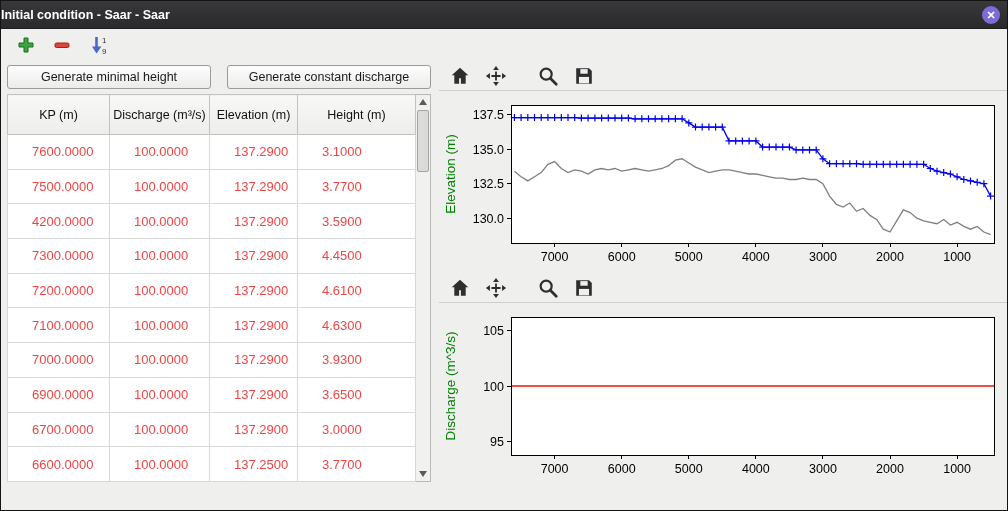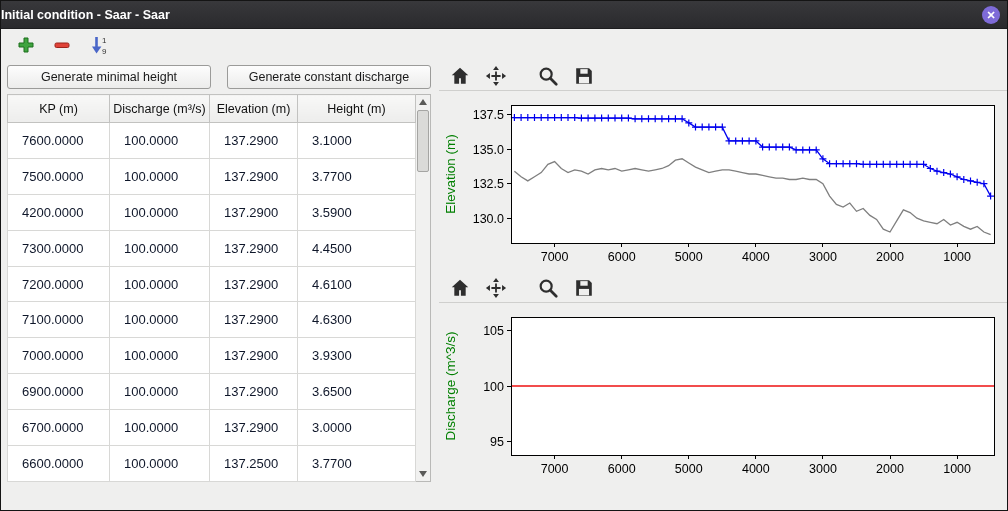--- a/index.html
+++ b/index.html
@@ -27,23 +27,23 @@
   .left-panel { width:432px; padding:4px 2px 0 6px; }
   .btn-row { display:flex; gap:16px; margin-bottom:5px; }
   button.gen {
     flex:1; height:24px; font-size:12.5px; font-family:"Liberation Sans",sans-serif;
     background:linear-gradient(#fdfdfd,#ececeb); border:1px solid #9b9b99; border-radius:3px;
     color:#1a1a1a;
   }
   .table-outer { display:flex; height:388px; }
   table { border-collapse:collapse; width:408px; table-layout:fixed; background:#fff;
           font-size:13px; border:1px solid #a9a9a7; }
-  th { height:28px; background:linear-gradient(#f8f8f7,#ededec); border:1px solid #c2c2c0;
+  th { height:40px; background:linear-gradient(#f8f8f7,#ededec); border:1px solid #c2c2c0;
        font-weight:normal; font-size:12.5px; color:#111; }
-  td { height:30px; border:1px solid #d8d8d6; padding:0 0 0 14px; color:#0f172a;
+  td { height:30px; border:1px solid #d8d8d6; padding:0 0 0 24px; color:#ef4444;
        white-space:nowrap; overflow:hidden; }
   .vscroll { width:16px; background:#f1f1f0; border:1px solid #b9b9b7; border-left:none;
              display:flex; flex-direction:column; align-items:center; }
   .sb-btn { height:14px; width:14px; display:flex; align-items:center; justify-content:center; }
   .sb-btn.bottom { margin-top:auto; }
   .tri-up { width:0; height:0; border-left:4px solid transparent; border-right:4px solid transparent;
             border-bottom:6px solid #5a5a58; }
   .tri-down { width:0; height:0; border-left:4px solid transparent; border-right:4px solid transparent;
               border-top:6px solid #5a5a58; }
   .thumb { width:12px; height:62px; background:#dadad8; border:1px solid #a5a5a3; border-radius:2px;

